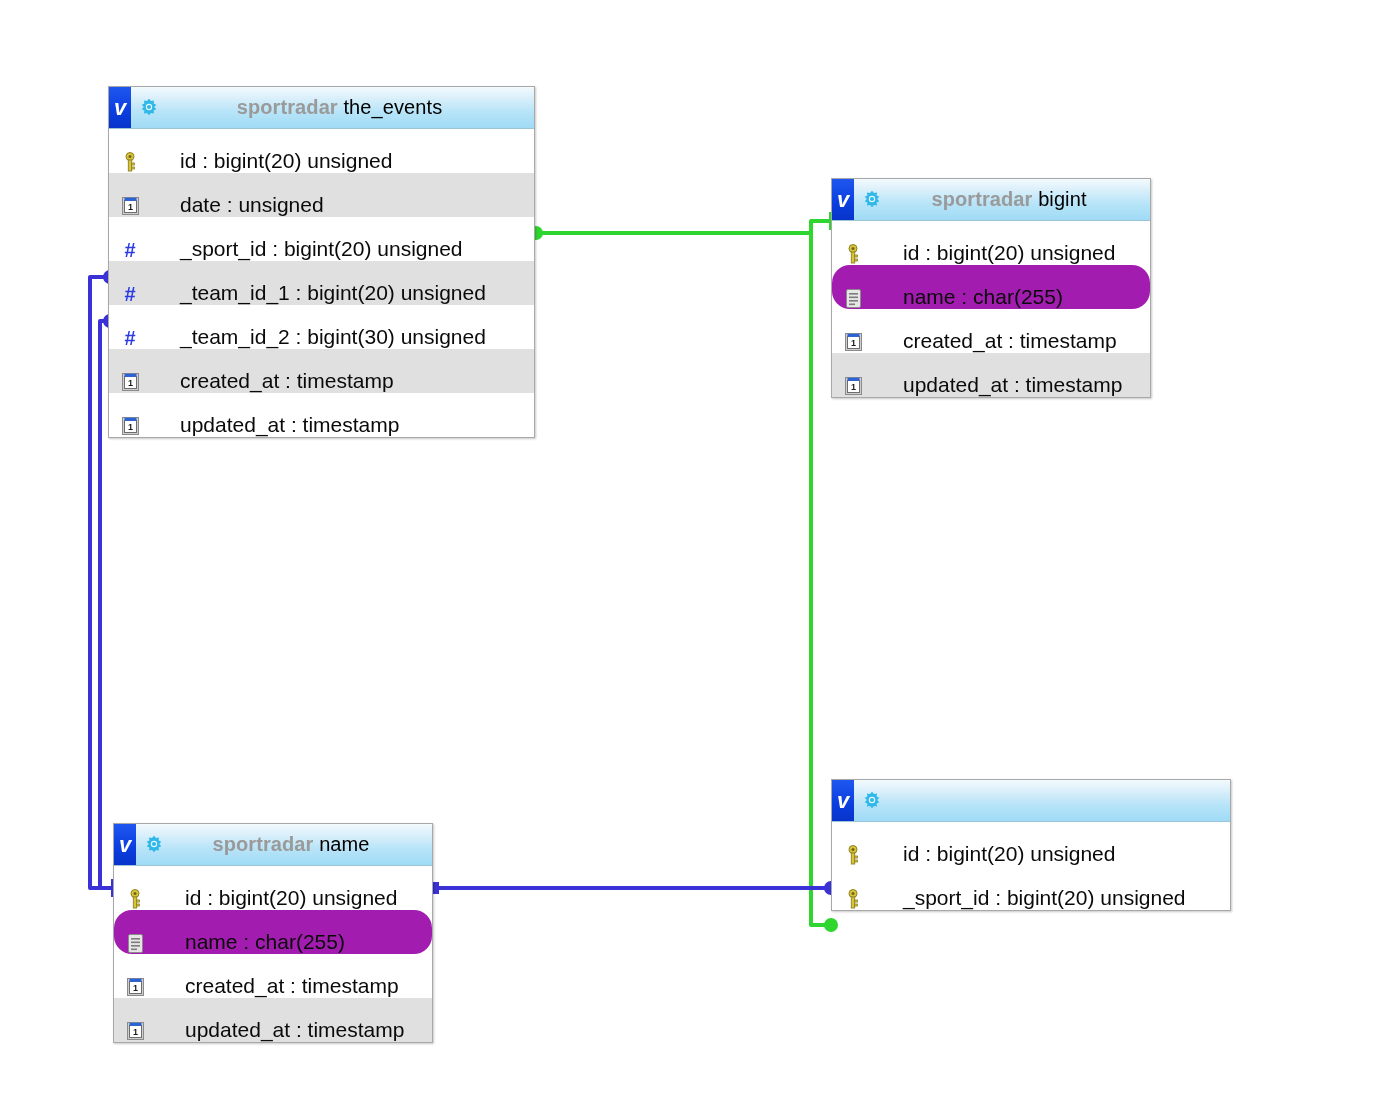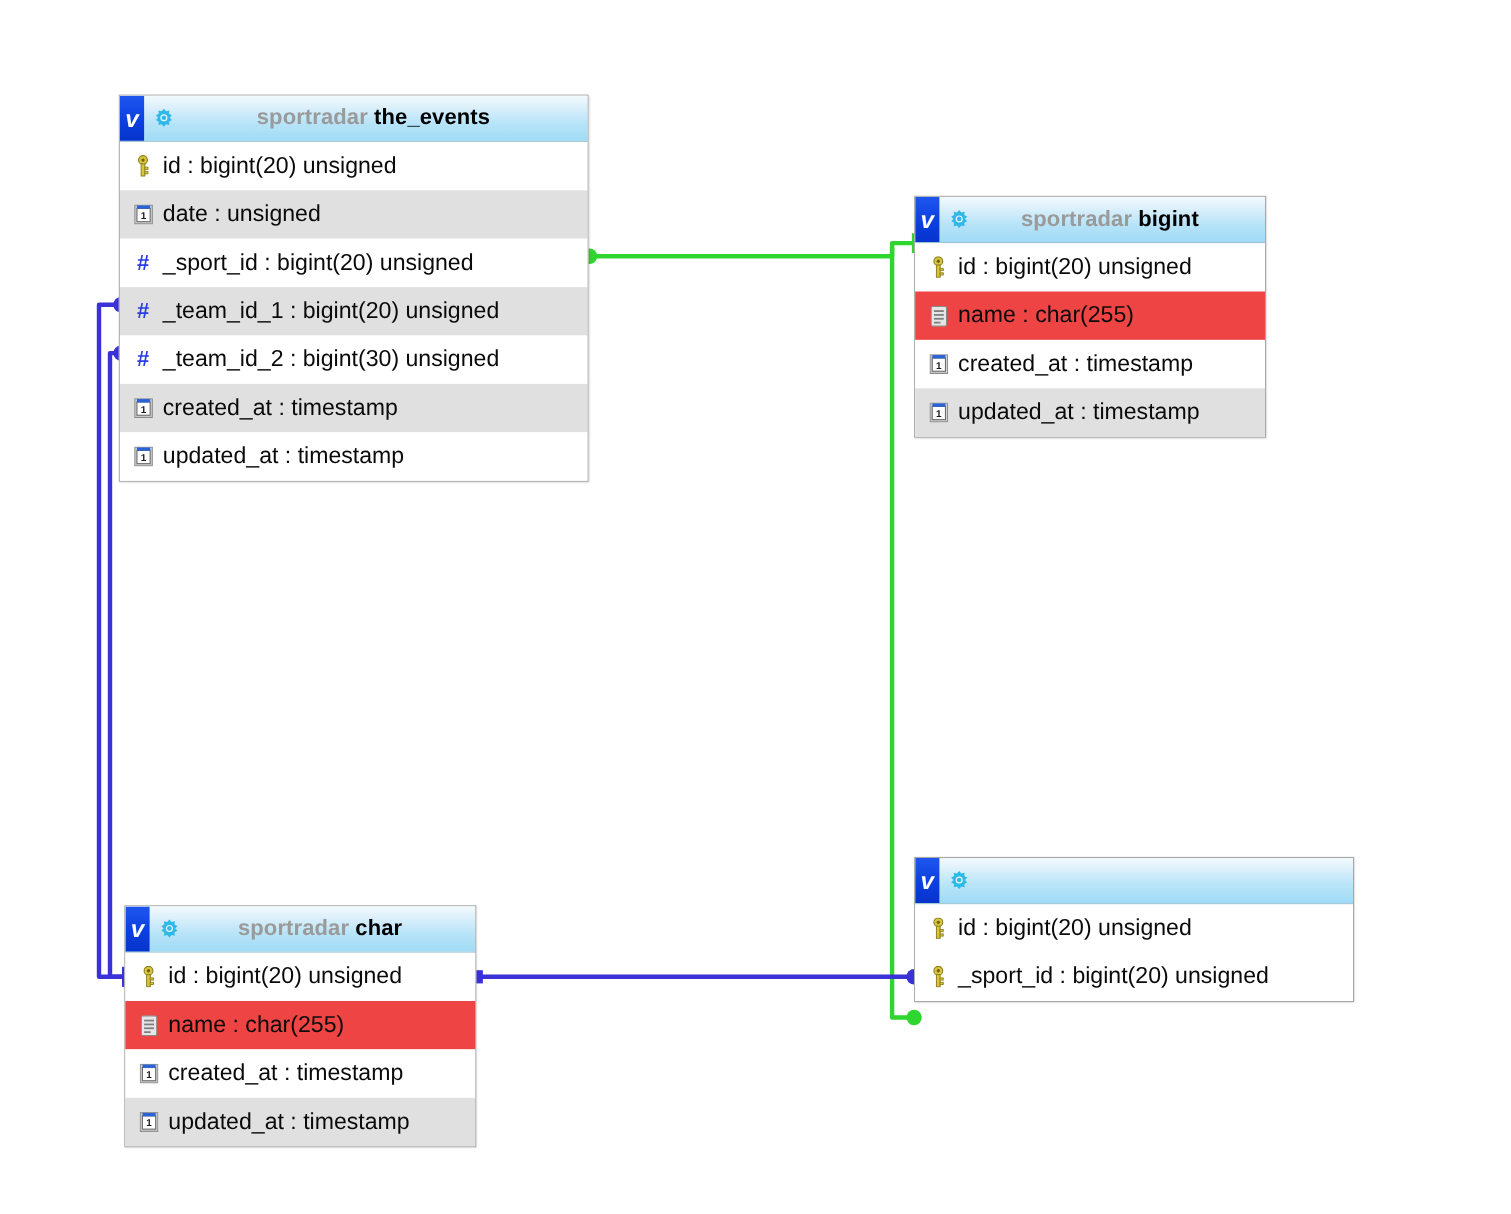--- a/index.html
+++ b/index.html
@@ -83,37 +83,38 @@
     white-space: nowrap;
     padding-right: 14px;
     letter-spacing: 0.1px;
   }
   .schema-name {
     color: #9a9a9a;
     font-weight: bold;
   }
   .table-name {
     color: #000000;
-    font-weight: bold;
+    font-weight: normal;
   }
 
   
   .tbl-row {
     height: 44px;
     display: flex;
-    align-items: center;
+    align-items: flex-end;
     padding-left: 11px;
     box-sizing: border-box;
     font-size: 21px;
     color: #0a0a0a;
     white-space: nowrap;
+    gap: 32px;
   }
   .tbl-row.alt   { background: #e0e0e0; }
   .tbl-row.plain { background: #ffffff; }
-  .tbl-row.pink  { background: #ef4444; }
+  .tbl-row.pink  { background: #a21caf; border-radius: 18px; }
 
   .row-icon {
     flex: 0 0 auto;
     width: 20px;
     height: 22px;
     margin-right: 8px;
     display: flex;
     align-items: center;
     justify-content: center;
   }
@@ -334,21 +335,21 @@
     <div class="table-box" style="left: 113px; top: 823px; width: 320px;">
       <div class="tbl-header">
         <div class="v-badge">v</div>
         <span>
           <svg class="gear-icon" viewBox="0 0 20 20">
             <path fill="#2fb8e8" d="M10 0.8 L12.0 3.1 L15.0 2.4 L14.6 5.4 L17.3 6.8 L15.2 9 L17.3 11.2 L14.6 12.6 L15.0 15.6 L12.0 14.9 L10 17.2 L8.0 14.9 L5.0 15.6 L5.4 12.6 L2.7 11.2 L4.8 9 L2.7 6.8 L5.4 5.4 L5.0 2.4 L8.0 3.1 Z"></path>
             <circle cx="10" cy="9" r="3.2" fill="#eaf8fd"></circle>
             <circle cx="10" cy="9" r="2.1" fill="#2fb8e8"></circle>
           </svg>
         </span>
-        <div class="tbl-title"><span class="schema-name">sportradar </span><span class="table-name">char</span></div>
+        <div class="tbl-title"><span class="schema-name">sportradar </span><span class="table-name">name</span></div>
       </div>
       <div class="tbl-row plain">
         <span class="row-icon">
           <svg width="14" height="20" viewBox="0 0 14 20">
             <circle cx="7" cy="4.5" r="4" fill="#d8c53a" stroke="#8d8020" stroke-width="1"></circle>
             <circle cx="7" cy="4.5" r="1.5" fill="#6e6418"></circle>
             <rect x="5.3" y="8" width="3.4" height="11" fill="#d8c53a" stroke="#8d8020" stroke-width="0.9"></rect>
             <rect x="8.5" y="11" width="3" height="2" fill="#d8c53a" stroke="#8d8020" stroke-width="0.8"></rect>
             <rect x="8.5" y="15" width="3" height="2" fill="#d8c53a" stroke="#8d8020" stroke-width="0.8"></rect>
           </svg>

